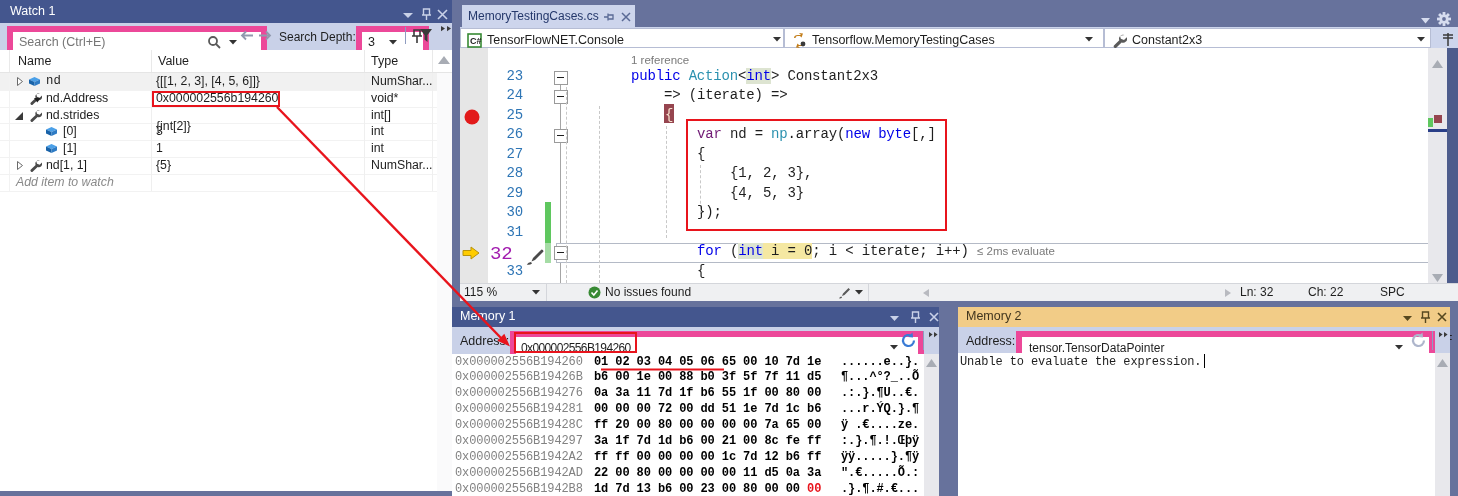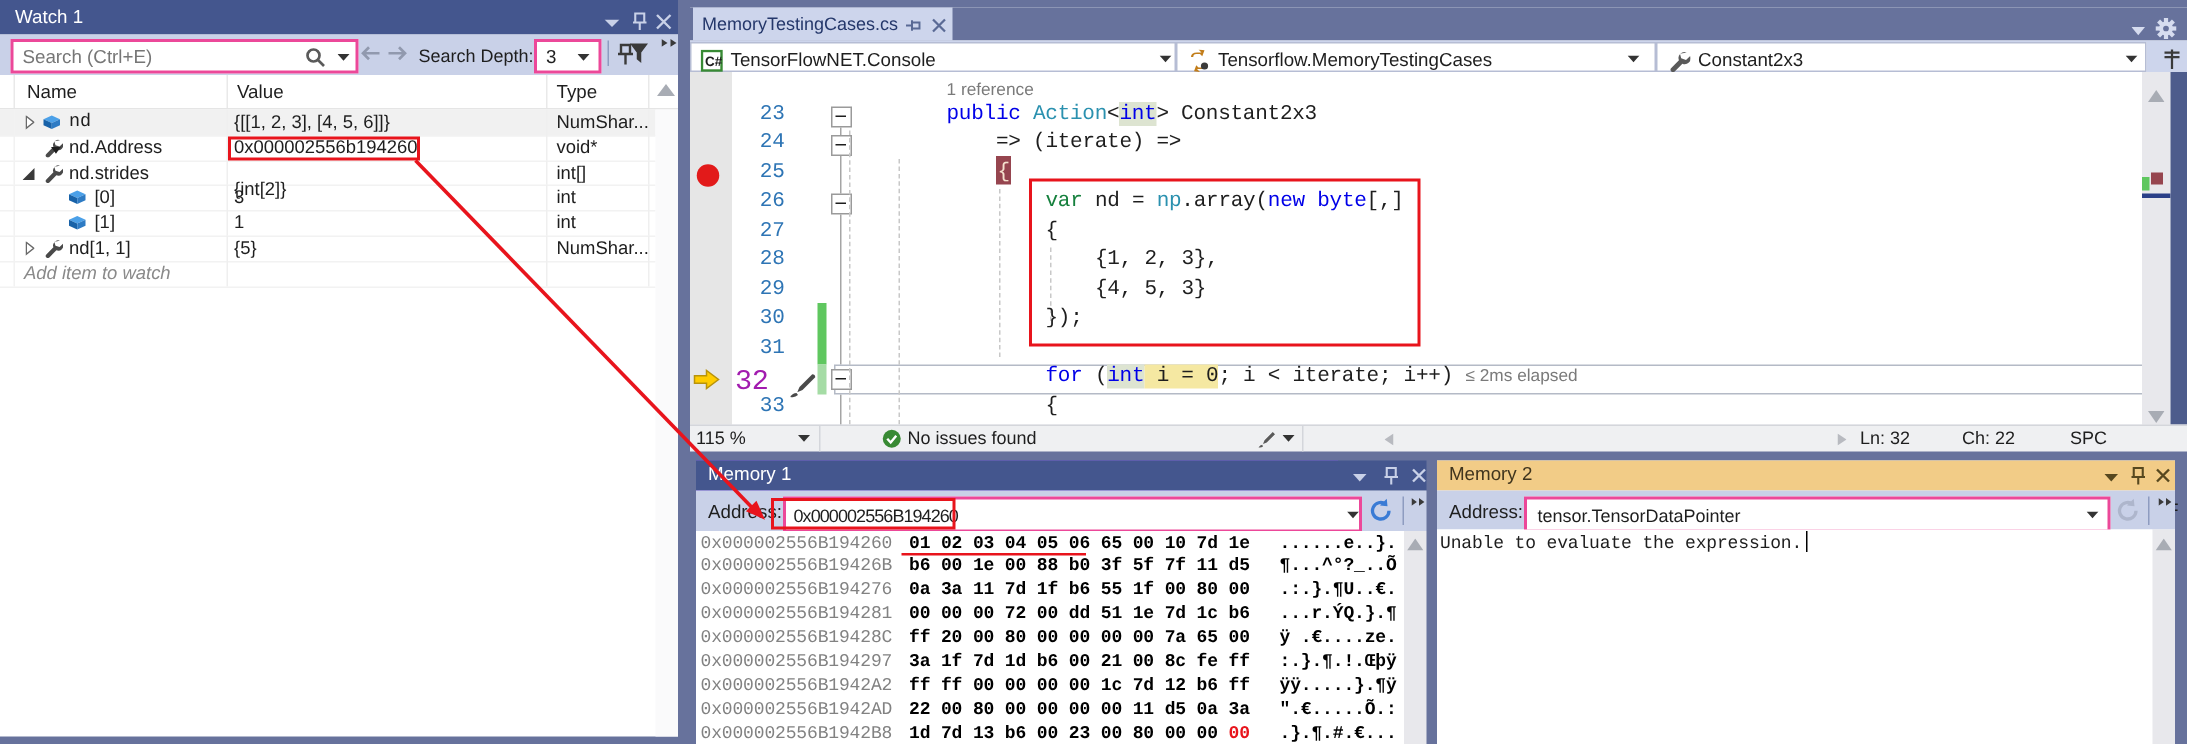--- a/index.html
+++ b/index.html
@@ -3,21 +3,21 @@
 <meta charset="utf-8">
 <style>
   html,body{margin:0;padding:0;}
   body{width:1458px;height:496px;position:relative;background:#67729C;overflow:hidden;
        font-family:"Liberation Sans",sans-serif;font-size:12.5px;color:#1e1e1e;}
   .abs{position:absolute;}
   .mono{font-family:"Liberation Mono",monospace;}
   .ttl{color:#fff;font-size:12.5px;}
   .tblue{background:#44568E;}
   .ltool{background:#C9D1E8;}
-  .wbox{background:#fff;border:2px solid #ec4899;}
+  .wbox{background:#fff;border:6px solid #ec4899;padding-left:20px;}
   .gridv{position:absolute;top:0;bottom:0;width:1px;background:#E9E9E9;}
 </style>
 </head>
 <body>
 
 <div class="abs" style="left:0;top:5;width:452px;height:491px;background:#fff;">
 
   <div class="abs tblue" style="left:0;top:0;width:452px;height:23px;">
     <span class="abs ttl" style="left:10px;top:4px;">Watch 1</span>
     <svg class="abs" style="left:402px;top:13px;" width="12" height="6">
@@ -286,28 +286,28 @@
       </div>
       <div class="abs" style="left:106px;top:39px;height:196px;border-left:1px dashed #C8C8C8;"></div>
       <div class="abs" style="left:139px;top:58px;height:177px;border-left:1px dashed #C8C8C8;"></div>
       <div class="abs" style="left:206px;top:78px;height:112px;border-left:1px dashed #C8C8C8;"></div>
       <div class="abs" style="left:240px;top:117px;height:49px;border-left:1px dashed #C8C8C8;"></div>
       <div class="abs" style="left:171px;top:6px;color:#7a7a7a;font-size:11.5px;">1 reference</div>
       <div class="abs mono" style="left:171px;top:19.6px;font-size:14px;letter-spacing:-0.17px;white-space:pre;"><span style="color:#0000E8">public</span> <span style="color:#2B91AF">Action</span>&lt;<span style="color:#0000E8;background:#DDE4D1">int</span>&gt; Constant2x3</div>
       <div class="abs mono" style="left:204px;top:39.1px;font-size:14px;letter-spacing:-0.17px;white-space:pre;">=&gt; (iterate) =&gt;</div>
       <div class="abs" style="left:204px;top:55.599999999999994px;width:9.5px;height:19.5px;background:#96454F;"></div>
       <div class="abs mono" style="left:205px;top:58.599999999999994px;font-size:14px;letter-spacing:-0.17px;white-space:pre;"><span style="color:#F5E2CE;">{</span></div>
-      <div class="abs mono" style="left:237px;top:78.1px;font-size:14px;letter-spacing:-0.17px;white-space:pre;"><span style="color:#15803d">var</span> nd = <span style="color:#2B91AF">np</span>.array(<span style="color:#0000E8">new</span> <span style="color:#0000E8">byte</span>[,]</div>
+      <div class="abs mono" style="left:237px;top:78.1px;font-size:14px;letter-spacing:-0.17px;white-space:pre;"><span style="color:#701a75">var</span> nd = <span style="color:#2B91AF">np</span>.array(<span style="color:#0000E8">new</span> <span style="color:#0000E8">byte</span>[,]</div>
       <div class="abs mono" style="left:237px;top:97.6px;font-size:14px;letter-spacing:-0.17px;white-space:pre;">{</div>
       <div class="abs mono" style="left:270px;top:117.1px;font-size:14px;letter-spacing:-0.17px;white-space:pre;">{1, 2, 3},</div>
       <div class="abs mono" style="left:270px;top:136.6px;font-size:14px;letter-spacing:-0.17px;white-space:pre;">{4, 5, 3}</div>
       <div class="abs mono" style="left:237px;top:156.1px;font-size:14px;letter-spacing:-0.17px;white-space:pre;">});</div>
       <div class="abs mono" style="left:237px;top:195.1px;font-size:14px;letter-spacing:-0.17px;white-space:pre;"><span style="color:#0000E8">for</span> (<span style="color:#0000E8;background:#DDE4D1">int</span><span style="background:#F5E8A2"> i = 0</span>; i &lt; iterate; i++)</div>
       <div class="abs mono" style="left:237px;top:214.6px;font-size:14px;letter-spacing:-0.17px;white-space:pre;">{</div>
-      <div class="abs" style="left:517px;top:197.1px;color:#7a7a7a;font-size:11.5px;">≤ 2ms elapsed</div>
+      <div class="abs" style="left:517px;top:197.1px;color:#7a7a7a;font-size:11.5px;">≤ 2ms evaluate</div>
       <div class="abs" style="left:968px;top:0;width:19px;height:240px;background:#E8E8EC;"></div>
       <svg class="abs" style="left:972px;top:12px;" width="11" height="8">
         <path d="M5.5 0 L11 8 L0 8 Z" fill="#A8ACB4"></path>
       </svg>
       <svg class="abs" style="left:972px;top:226px;" width="11" height="8">
         <path d="M0 0 L11 0 L5.5 8 Z" fill="#A8ACB4"></path>
       </svg>
       <div class="abs" style="left:968px;top:70px;width:5px;height:9px;background:#5FC75F;"></div>
       <div class="abs" style="left:974px;top:67px;width:8px;height:8px;background:#96454F;"></div>
       <div class="abs" style="left:968px;top:81px;width:19px;height:2.5px;background:#2A3F88;"></div>
@@ -338,21 +338,21 @@
     <svg class="abs" style="left:765px;top:5px;" width="6" height="8">
         <path d="M0 0 L6 4 L0 8 Z" fill="#B8BAC0"></path>
       </svg>
     <span class="abs" style="left:780px;top:1px;font-size:12px;">Ln: 32</span>
     <span class="abs" style="left:848px;top:1px;font-size:12px;">Ch: 22</span>
     <span class="abs" style="left:920px;top:1px;font-size:12px;">SPC</span>
     <span class="abs" style="left:961px;top:1px;font-size:12px;margin-top:48px;">CRLF</span>
   </div>
 </div>
 
-<div class="abs" style="left:464px;top:307px;width:428px;height:189px;background:#8b5cf6;">
+<div class="abs" style="left:452px;top:307px;width:428px;height:189px;background:#3b82f6;">
   <div class="abs tblue" style="left:0;top:0;width:487px;height:20px;">
     <span class="abs ttl" style="left:8px;top:2px;">Memory 1</span>
     <svg class="abs" style="left:437px;top:9px;" width="11" height="6">
         <path d="M1 0 L10 0 L5.5 5 Z" fill="#C9D1E8"></path>
       </svg>
     <svg class="abs" style="left:458px;top:4px;" width="11" height="13">
         <path d="M2.5 1 h6 v6 h-6 Z M1 7 h9 M5.5 7 v5" stroke="#C9D1E8" stroke-width="1.4" fill="none"></path>
       </svg>
     <svg class="abs" style="left:477px;top:5px;" width="10" height="10">
         <path d="M1 1 L9 9 M9 1 L1 9" stroke="#C9D1E8" stroke-width="1.6"></path>

